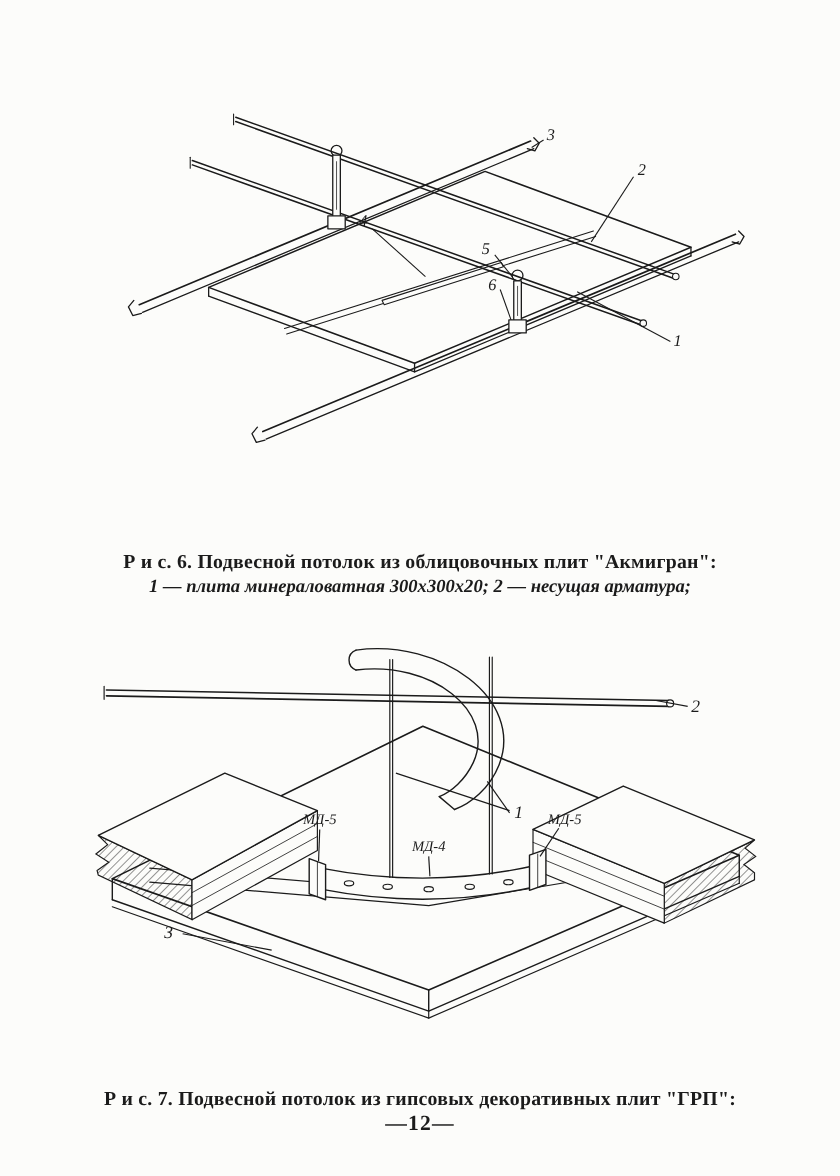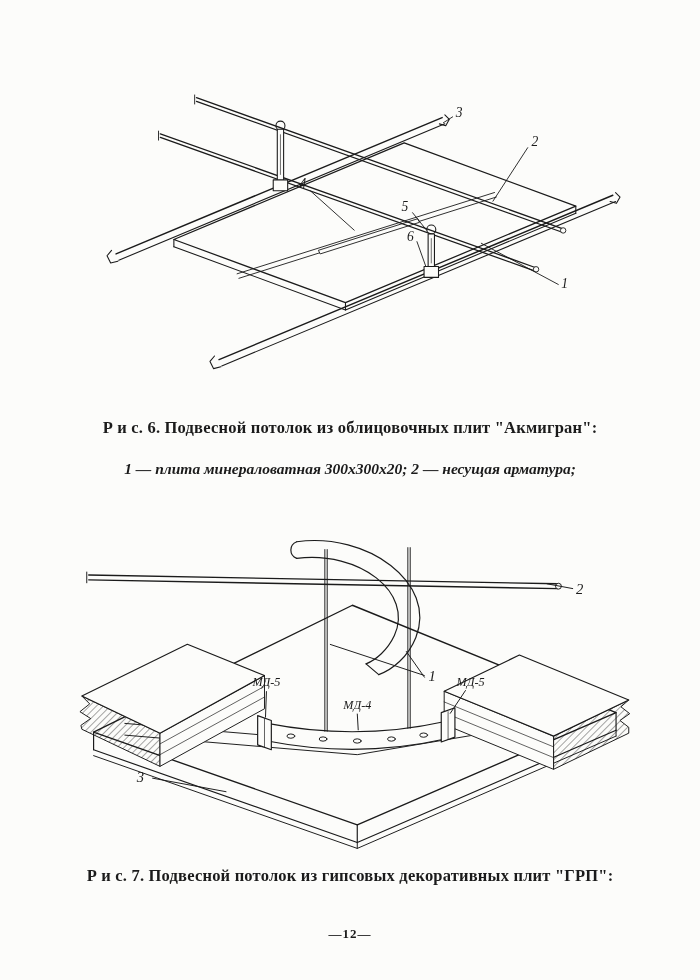--- a/index.html
+++ b/index.html
@@ -16,24 +16,24 @@
   .ln  { stroke:#1b1b1b; fill:none; stroke-linecap:round; stroke-linejoin:round; }
   .w16 { stroke-width:1.6; } .w14 { stroke-width:1.4; } .w12 { stroke-width:1.2; }
   .w10 { stroke-width:1; }   .w07 { stroke-width:0.7; }
   .face { fill:#fcfcfa; stroke:#1b1b1b; stroke-linejoin:round; }
   .leader { stroke:#1b1b1b; stroke-width:1; fill:none; }
   text.callout { font:italic 15px "Liberation Serif", serif; fill:#1b1b1b; }
   text.small-callout { font:italic 12.5px "Liberation Serif", serif; fill:#1b1b1b; }
 
   .caption { position:absolute; left:30px; right:30px; text-align:center; }
   .cap6 { top:418px; } .cap7 { top:866px; }
-  .cap-title { font-weight:bold; font-size:16.5px; letter-spacing:.2px; }
-  .cap-legend { font-weight:bold; font-style:italic; font-size:15.5px; line-height:1.42; margin-top:20px; }
+  .cap-title { font-weight:bold; font-size:16.5px; letter-spacing:.2px;margin-top:40px; }
+  .cap-legend { font-weight:bold; font-style:italic; font-size:15.5px; line-height:1.42; margin-top:0; }
   .page-number { position:absolute; top:926px; left:0; right:0; text-align:center;
-                 font-size:13px; font-weight:bold; letter-spacing:1px; }
+                 font-size:18px; font-weight:bold; letter-spacing:1px; }
 </style>
 </head>
 <body>
 
 <div class="page">
 
   <figure class="fig fig6">
     <svg viewBox="0 0 620 360">
 
       <g>

